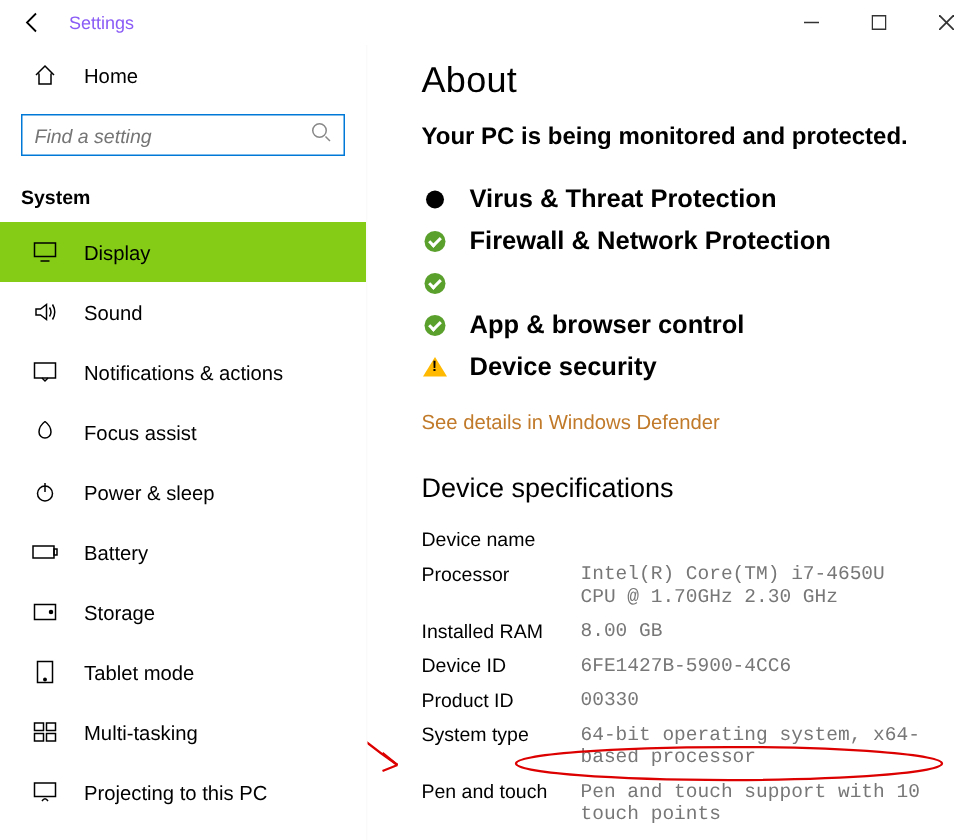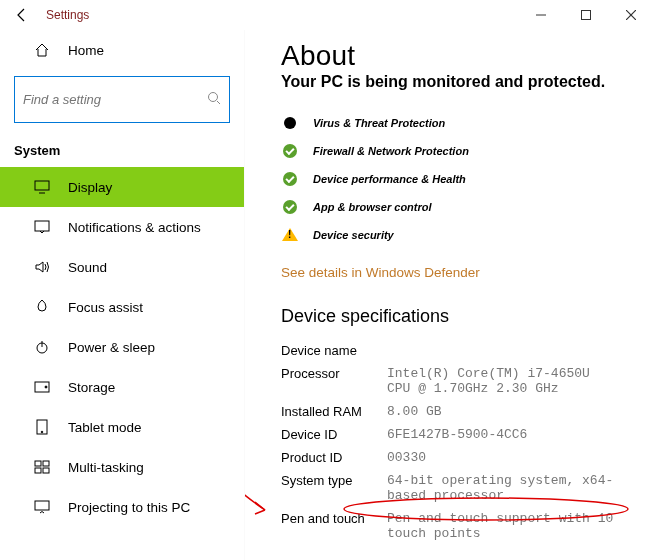--- a/index.html
+++ b/index.html
@@ -1,42 +1,42 @@
 <!DOCTYPE html>
 <html><head>
 <meta charset="utf-8">
 <style>
 * { margin:0; padding:0; box-sizing:border-box; font-family:"Segoe UI",Tahoma,sans-serif; -webkit-font-smoothing:antialiased; }
 html,body{width:653px;height:560px;overflow:hidden;background:#fff;}
-.titlebar{height:30px;background:#fff;display:flex;align-items:center;color:#7f1d1d;font-size:12px;position:relative;}
+.titlebar{height:30px;background:#fff;display:flex;align-items:center;color:#8b5cf6;font-size:12px;position:relative;}
 .titlebar .back{width:44px;height:30px;display:flex;align-items:center;justify-content:center;}
 .titlebar .back svg{width:16px;height:16px;}
 .titlebar .title{margin-left:2px;}
 .winctrls{position:absolute;right:0;top:0;display:flex;}
 .winctrls .wc{width:45px;height:30px;display:flex;align-items:center;justify-content:center;}
 .winctrls .wc svg{width:10px;height:10px;stroke:#333;stroke-width:1;fill:none;}
 .winctrls .wc.close svg{stroke-width:1.2;}
 .body{display:flex;height:530px;}
 .sidebar{width:245px;height:100%;background:#fff;border-right:1px solid rgba(0,0,0,0.02);overflow:hidden;}
-.sidebar .row{height:40px;display:flex;align-items:center;padding-left:32px;font-size:13.5px;color:#000;cursor:default;}
+.sidebar .row{height:40px;display:flex;align-items:center;padding-left:20px;font-size:13.5px;color:#000;cursor:default;}
 .sidebar .row .icon{width:20px;height:20px;margin-right:16px;display:flex;align-items:center;justify-content:center;flex-shrink:0;}
 .sidebar .row.home .icon{margin-right:16px;}
 .sidebar .row.sel{background:#84cc16;}
 .sidebar .heading{height:34px;padding-left:14px;font-size:13px;font-weight:600;display:flex;align-items:center;}
 .searchwrap{padding:0 14px;margin:6px 0 10px;}
-.search{height:47px;border:1px solid #0078d7;display:flex;align-items:center;padding:0 8px;}
+.search{height:28px;border:1px solid #0078d7;display:flex;align-items:center;padding:0 8px;}
 .search input{border:none;outline:none;flex:1;font-size:13px;color:#666;font-style:italic;background:transparent;}
 .search .sicon{color:#888;}
 .content{flex:1;padding:10px 36px 0 36px;overflow-y:auto;color:#000;position:relative;}
-.content h1{font-weight:300;font-size:28px;letter-spacing:0.2px;}
+.content h1{font-weight:300;font-size:24px;margin-bottom:14px;letter-spacing:0.2px;}
 .content .sub{font-size:16px;font-weight:700;color:#000;margin-bottom:16px;line-height:1.3;}
 .statuslist{margin-bottom:14px;}
 .statuslist .srow{display:flex;align-items:center;height:28px;}
 .statuslist .srow .sicon{width:18px;height:18px;margin-right:14px;display:flex;align-items:center;justify-content:center;}
-.statuslist .srow .lab{font-size:11px;font-weight:600;font-style:italic;}
+.statuslist .srow .lab{font-size:17px;font-weight:600;}
 .link{color:#c17a2a;font-size:13.5px;cursor:default;display:inline-block;margin-bottom:26px;}
 .content h2{font-weight:400;font-size:18px;margin-bottom:16px;}
 .specs{font-size:13px;color:#555;}
 .specs .sprow{display:flex;margin-bottom:8px;align-items:flex-start;}
 .specs .sprow .k{width:106px;flex-shrink:0;color:#000000;}
 .specs .sprow .v{color:#777;flex:1;font-family:Liberation Mono, monospace;}
 .dot-black{width:12px;height:12px;border-radius:50%;background:#000;}
 .chk-green{width:14px;height:14px;border-radius:50%;background:#5aa02c;position:relative;}
 .chk-green::after{content:"";position:absolute;left:3px;top:4px;width:6px;height:3px;border-left:2px solid #fff;border-bottom:2px solid #fff;transform:rotate(-45deg);}
 .tri-warn{width:0;height:0;border-left:8px solid transparent;border-right:8px solid transparent;border-bottom:13px solid #ffb900;position:relative;}
@@ -99,52 +99,61 @@
           <svg width="16" height="14" viewBox="0 0 16 14" fill="none" stroke="#000" stroke-width="1">
             <rect x="1" y="1" width="14" height="9"></rect>
             <line x1="5" y1="13" x2="11" y2="13"></line>
           </svg>
         </span>
       <span>Display</span>
     </div>
     <div class="row">
       <span class="icon">
           <svg width="16" height="14" viewBox="0 0 16 14" fill="none" stroke="#000" stroke-width="1">
-            <rect x="1" y="1" width="14" height="10"></rect>
-            <path d="M6 11 L8 13 L10 11"></path>
-          </svg>
-        </span>
-      <span>Notifications &amp; actions</span>
-    </div>
-    <div class="row">
-      <span class="icon">
-          <svg width="16" height="14" viewBox="0 0 16 14" fill="none" stroke="#000" stroke-width="1">
             <path d="M2 5 H5 L9 2 V12 L5 9 H2 Z"></path>
             <path d="M11 4 Q13 7 11 10"></path>
             <path d="M13 2 Q16 7 13 12"></path>
           </svg>
         </span>
       <span>Sound</span>
     </div>
     <div class="row">
       <span class="icon">
+          <svg width="16" height="14" viewBox="0 0 16 14" fill="none" stroke="#000" stroke-width="1">
+            <rect x="1" y="1" width="14" height="10"></rect>
+            <path d="M6 11 L8 13 L10 11"></path>
+          </svg>
+        </span>
+      <span>Notifications &amp; actions</span>
+    </div>
+    <div class="row">
+      <span class="icon">
           <svg width="16" height="16" viewBox="0 0 16 16" fill="none" stroke="#000" stroke-width="1">
             <path d="M8 1 Q4 4 4 8 A4 4 0 0 0 12 8 Q12 4 8 1"></path>
           </svg>
         </span>
       <span>Focus assist</span>
     </div>
     <div class="row">
       <span class="icon">
           <svg width="16" height="16" viewBox="0 0 16 16" fill="none" stroke="#000" stroke-width="1">
             <circle cx="8" cy="9" r="5"></circle>
             <line x1="8" y1="2" x2="8" y2="8"></line>
           </svg>
         </span>
       <span>Power &amp; sleep</span>
+    </div>
+    <div class="row">
+      <span class="icon">
+          <svg width="18" height="12" viewBox="0 0 18 12" fill="none" stroke="#000" stroke-width="1">
+            <rect x="1" y="2" width="14" height="8"></rect>
+            <rect x="15" y="4" width="2" height="4"></rect>
+          </svg>
+        </span>
+      <span>Battery</span>
     </div>
     <div class="row">
       <span class="icon">
           <svg width="16" height="12" viewBox="0 0 16 12" fill="none" stroke="#000" stroke-width="1">
             <rect x="1" y="1" width="14" height="10"></rect>
             <circle cx="12" cy="6" r="1" fill="#000"></circle>
           </svg>
         </span>
       <span>Storage</span>
     </div>
@@ -198,21 +207,20 @@
       <div class="srow">
           <span class="sicon">
             <span class="chk-green"></span>
           </span>
           <span class="lab">Firewall &amp; Network Protection</span>
         </div>
       <div class="srow">
           <span class="sicon">
             <span class="chk-green"></span>
           </span>
-          <span class="lab">Device performance &amp; Health</span>
         </div>
       <div class="srow">
           <span class="sicon">
             <span class="chk-green"></span>
           </span>
           <span class="lab">App &amp; browser control</span>
         </div>
       <div class="srow">
           <span class="sicon">
             <span class="tri-warn"></span>

